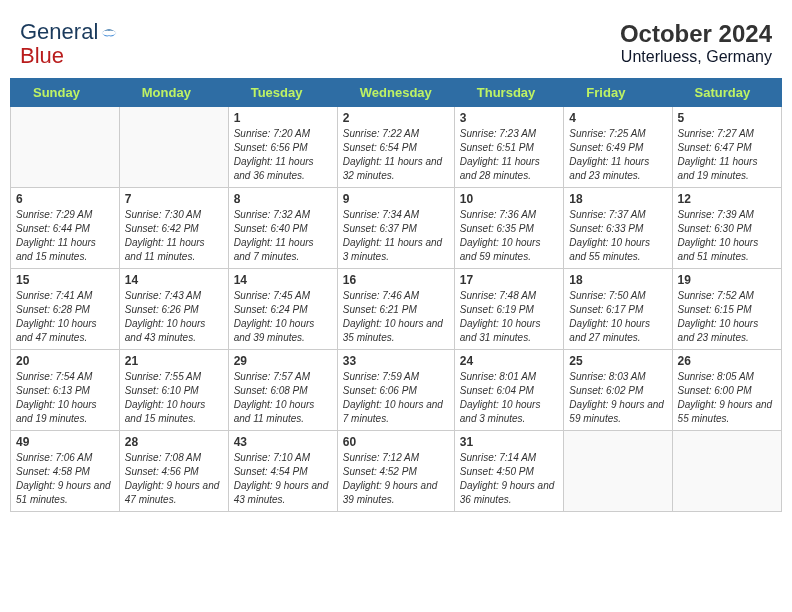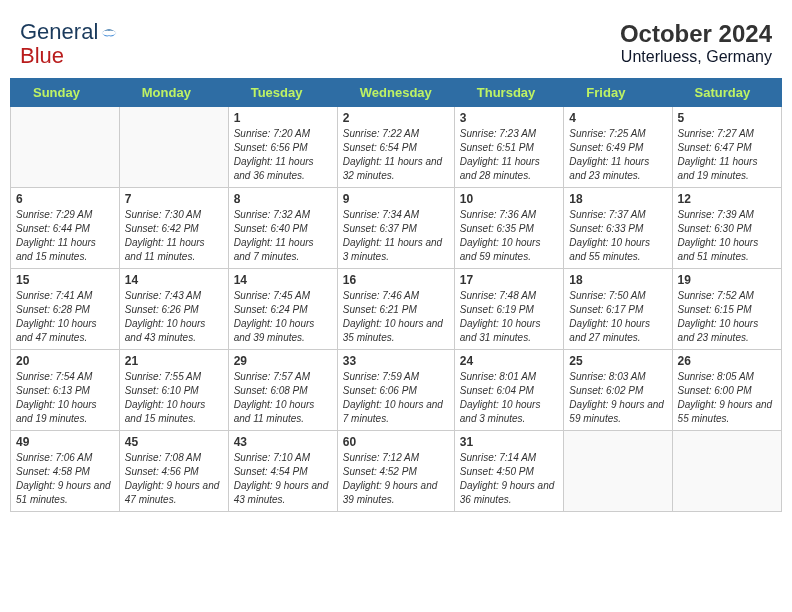--- a/index.html
+++ b/index.html
@@ -233,21 +233,21 @@
           <span class="day-num">26</span>
           <div class="day-info">Sunrise: 8:05 AM<br>Sunset: 6:00 PM<br>Daylight: 9 hours and 55 minutes.</div>
         </td>
       </tr>
       <tr>
         <td>
           <span class="day-num">49</span>
           <div class="day-info">Sunrise: 7:06 AM<br>Sunset: 4:58 PM<br>Daylight: 9 hours and 51 minutes.</div>
         </td>
         <td>
-          <span class="day-num">45</span>
+          <span class="day-num">28</span>
           <div class="day-info">Sunrise: 7:08 AM<br>Sunset: 4:56 PM<br>Daylight: 9 hours and 47 minutes.</div>
         </td>
         <td>
           <span class="day-num">43</span>
           <div class="day-info">Sunrise: 7:10 AM<br>Sunset: 4:54 PM<br>Daylight: 9 hours and 43 minutes.</div>
         </td>
         <td>
           <span class="day-num">60</span>
           <div class="day-info">Sunrise: 7:12 AM<br>Sunset: 4:52 PM<br>Daylight: 9 hours and 39 minutes.</div>
         </td>

